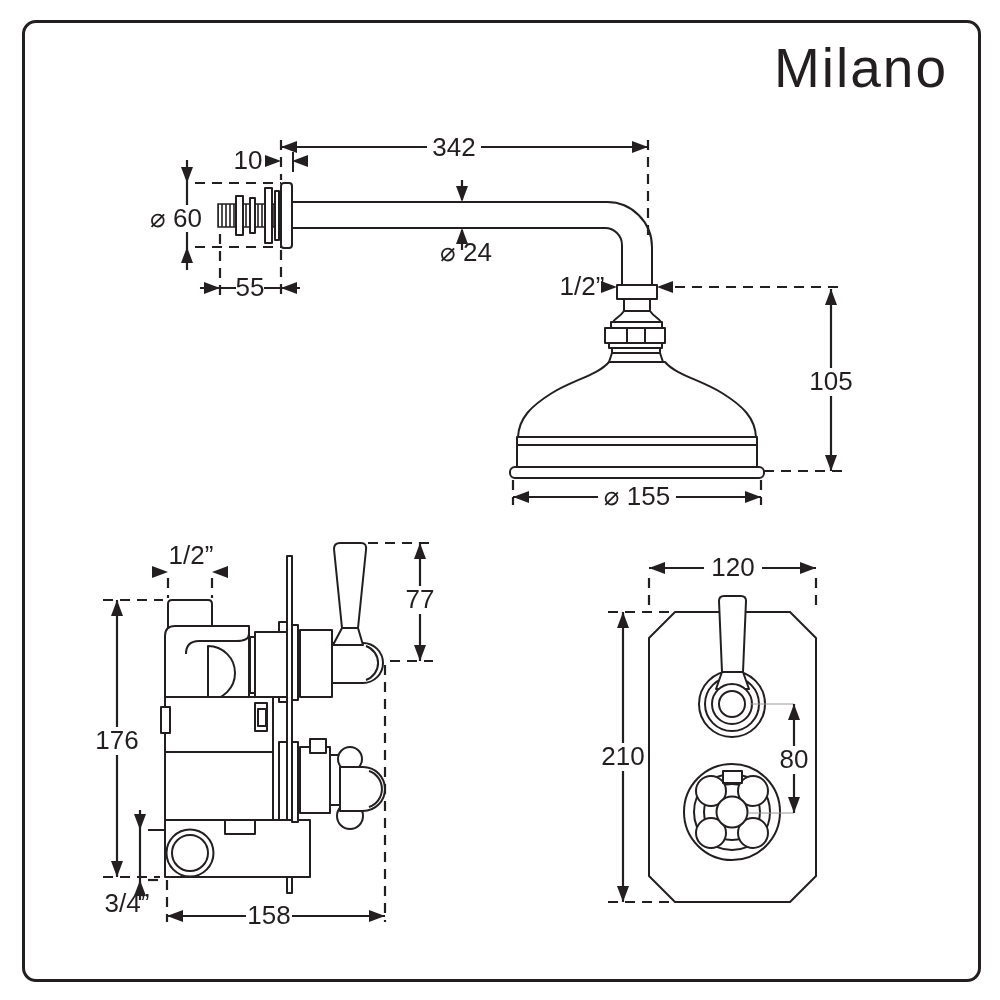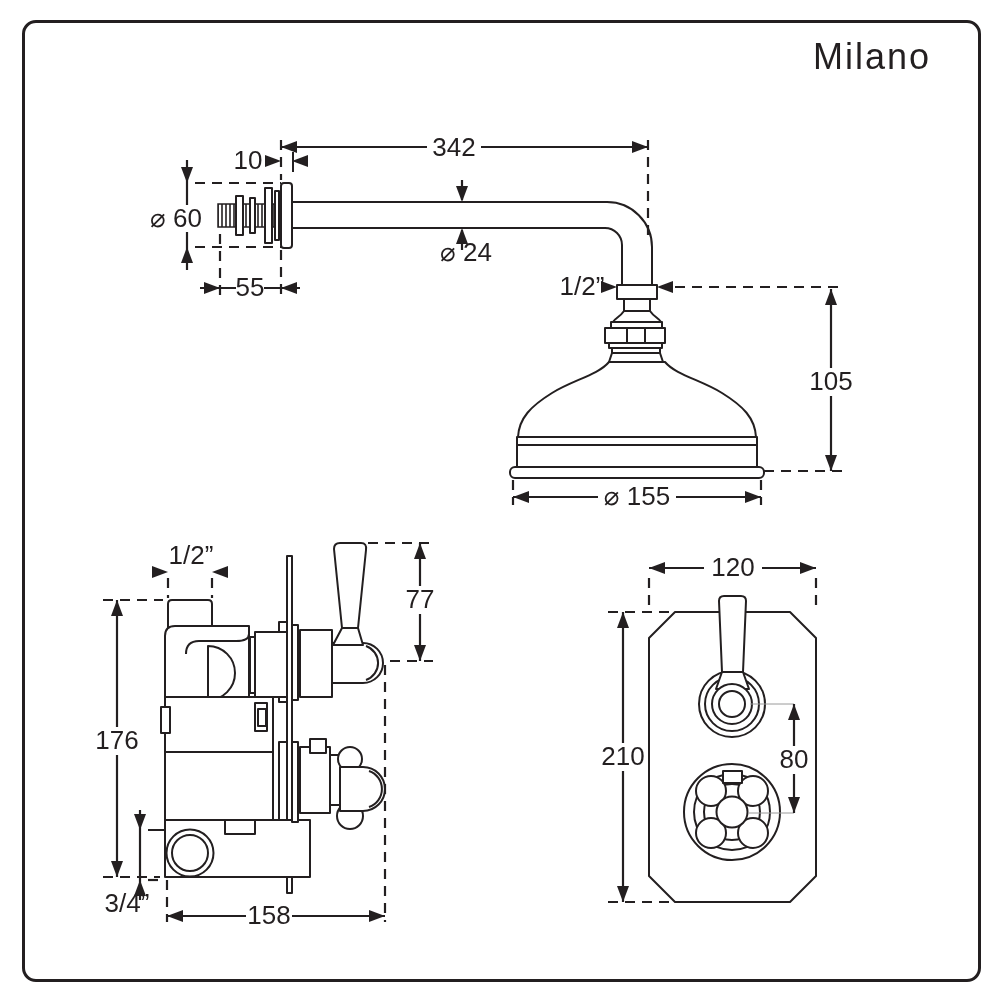--- a/index.html
+++ b/index.html
@@ -1,20 +1,20 @@
 <!DOCTYPE html>
 <html><head>
 <meta charset="utf-8">
 <style>
   html,body{margin:0;padding:0;background:#fff;width:1000px;height:1000px;
     font-family:"Liberation Sans",sans-serif;}
   #canvas{position:absolute;left:0;top:0;width:1000px;height:1000px;background:#fff;}
   #frame{position:absolute;left:22px;top:20px;width:953px;height:956px;
     border:3px solid #231f20;border-radius:14px;}
-  #logo{position:absolute;right:69px;top:36px;font-size:36px;font-weight:300;
+  #logo{position:absolute;right:52px;top:36px;font-size:55px;font-weight:300;
     letter-spacing:2px;color:#231f20;font-family:"Liberation Sans",sans-serif;}
   svg{position:absolute;left:0;top:0;}
   .part{fill:#fff;stroke:#231f20;stroke-width:2;stroke-linejoin:round;}
   .ln{fill:none;stroke:#231f20;stroke-width:2;stroke-linejoin:round;}
   .dim{fill:none;stroke:#231f20;stroke-width:2.2;}
   .dash{fill:none;stroke:#231f20;stroke-width:2.2;stroke-dasharray:10 7;}
   .arr{fill:#231f20;stroke:none;}
   .thin{fill:none;stroke:#9a9a9a;stroke-width:1;}
   .bg{fill:#fff;stroke:none;}
   text.dimtxt{font-family:"Liberation Sans",sans-serif;font-size:26px;fill:#231f20;

